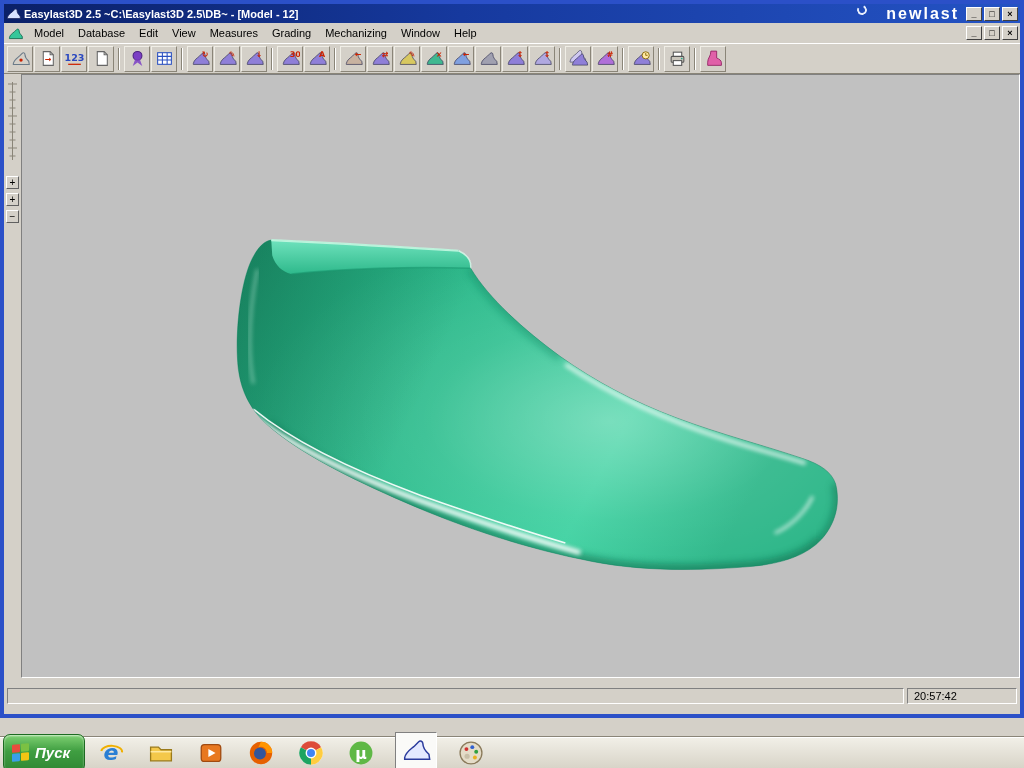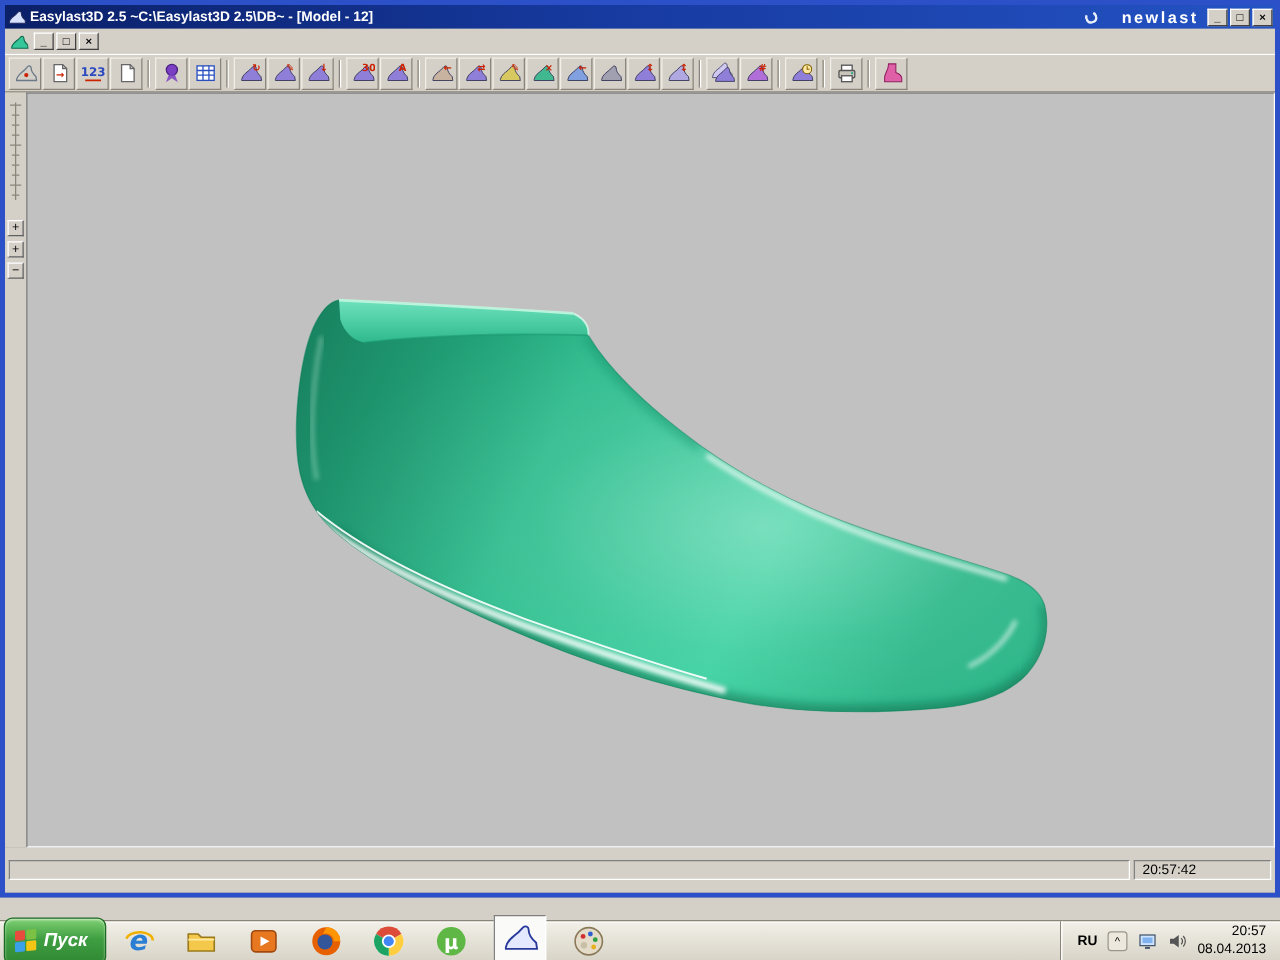--- a/index.html
+++ b/index.html
@@ -5,21 +5,21 @@
   *{margin:0;padding:0;box-sizing:border-box}
   html,body{width:1024px;height:768px;overflow:hidden}
   body{font-family:"Liberation Sans",sans-serif;background:#000;position:relative}
   .screen{position:absolute;inset:0;width:1024px;height:768px;background:#d4d0c8}
 
   
   .window{position:absolute;top:0;left:0;width:1024px;height:718px;border:4px solid #2b50c8;background:#a3a3a3;display:flex;flex-direction:column}
   .titlebar{height:19px;background:linear-gradient(90deg,#0a2068,#16399e 45%,#2453c4);display:flex;align-items:center;padding:0 2px;gap:3px;flex:0 0 auto}
   .titlebar .app-icon{width:15px;height:15px;flex:0 0 auto}
   .title-text{color:#fff;font-weight:bold;font-size:11px;white-space:nowrap;overflow:hidden}
-  .brand{margin-left:auto;color:#fff;font-weight:bold;font-size:13px;letter-spacing:2px;display:flex;align-items:center;gap:19px;padding-right:4px}
+  .brand{margin-left:auto;color:#fff;font-weight:bold;font-size:16px;letter-spacing:2px;display:flex;align-items:flex-start;gap:19px;padding-right:4px}
   .brand .ring{width:10px;height:10px;border:2px solid #e8eefc;border-radius:50%;display:inline-block;transform:rotate(-20deg);border-top-color:transparent}
   .winbtns{display:flex;gap:2px;flex:0 0 auto}
   .winbtn{width:16px;height:14px;background:#d4d0c8;border:1px solid;border-color:#ffffff #404040 #404040 #ffffff;font-size:9px;line-height:10px;text-align:center;font-weight:bold;color:#000;font-family:"Liberation Sans",sans-serif;padding:0}
 
   .menubar{height:20px;display:flex;align-items:center;padding:0 2px;background:#d4d0c8;flex:0 0 auto}
   .menubar .mdi-icon{width:15px;height:15px;margin:0 4px 0 2px}
   .menu-items{display:flex;align-items:center;flex:1 1 auto}
   .menu-item{padding:3px 7px;font-size:11px;color:#000;cursor:default}
 
   .toolbar{height:31px;display:flex;align-items:center;padding:2px 3px;gap:1px;border-top:1px solid #ffffff;border-bottom:1px solid #8a8578;flex:0 0 auto;background:#d4d0c8}
@@ -80,20 +80,31 @@
         <button class="winbtn">_</button>
         <button class="winbtn">□</button>
         <button class="winbtn">×</button>
       </span>
     </div>
 
     <div class="menubar">
       <svg class="mdi-icon" viewBox="0 0 16 16">
         <path d="M1.5 12.5 C2 9.5 4.5 8 7 6 L9.2 3.8 C10.2 2.8 11.8 3.4 11.8 4.8 C11.8 7.2 13.2 9 15 10.6 L15.4 13.4 L1.5 13.4 Z" fill="#35c79a" stroke="#116a4e" stroke-width="0.9"></path>
       </svg>
+      <span class="menu-items">
+          <span class="menu-item">Model</span>
+          <span class="menu-item">Database</span>
+          <span class="menu-item">Edit</span>
+          <span class="menu-item">View</span>
+          <span class="menu-item">Measures</span>
+          <span class="menu-item">Grading</span>
+          <span class="menu-item">Mechanizing</span>
+          <span class="menu-item">Window</span>
+          <span class="menu-item">Help</span>
+        </span>
       <span class="winbtns">
         <button class="winbtn">_</button>
         <button class="winbtn">□</button>
         <button class="winbtn">×</button>
       </span>
     </div>
 
     <div class="toolbar">
         <button class="tbtn">
           <svg viewBox="0 0 18 18">
@@ -403,37 +414,15 @@
             <circle cx="10" cy="10" r="8.4" fill="#e4dcc8" stroke="#8a7a5a"></circle>
             <circle cx="6.5" cy="7" r="1.5" fill="#d03030"></circle>
             <circle cx="11" cy="5.5" r="1.5" fill="#3060d0"></circle>
             <circle cx="14" cy="9" r="1.5" fill="#30a040"></circle>
             <circle cx="13" cy="13.5" r="1.5" fill="#e8b020"></circle>
             <circle cx="7" cy="12.5" r="2" fill="#c8bfa8"></circle>
           </svg>
         </button>
       </span>
 
-    <span class="tray">
-      <span class="lang">RU</span>
-      <button class="chev">^</button>
-      <span class="trayicon">
-        <svg viewBox="0 0 16 16">
-            <rect x="2" y="3" width="12" height="8.5" fill="#cfe4ff" stroke="#44556a"></rect>
-            <rect x="4" y="5" width="8" height="4.5" fill="#7fb2ee"></rect>
-            <rect x="6" y="12.5" width="4" height="1.6" fill="#44556a"></rect>
-          </svg>
-      </span>
-      <span class="trayicon">
-        <svg viewBox="0 0 16 16">
-            <path d="M2 6 H5 L9 3 V13 L5 10 H2 Z" fill="#555"></path>
-            <path d="M11 5.5 A4 4 0 0 1 11 10.5" stroke="#555" fill="none"></path>
-            <path d="M12.6 3.8 A6.2 6.2 0 0 1 12.6 12.2" stroke="#555" fill="none"></path>
-          </svg>
-      </span>
-      <span class="clock">
-        <div>20:57</div>
-        <div>08.04.2013</div>
-      </span>
-    </span>
   </div>
 
 </div>
 
 </body></html>

